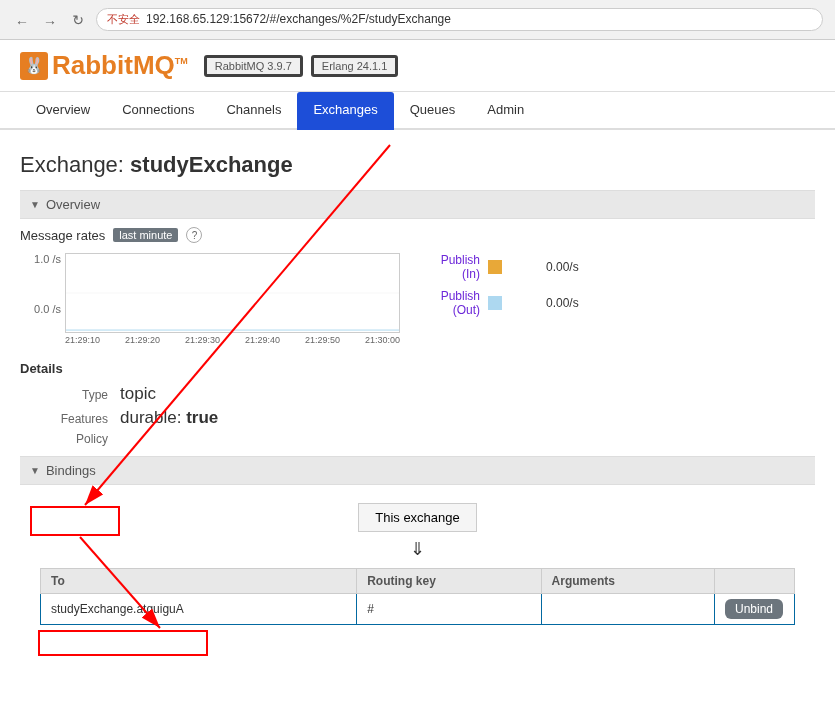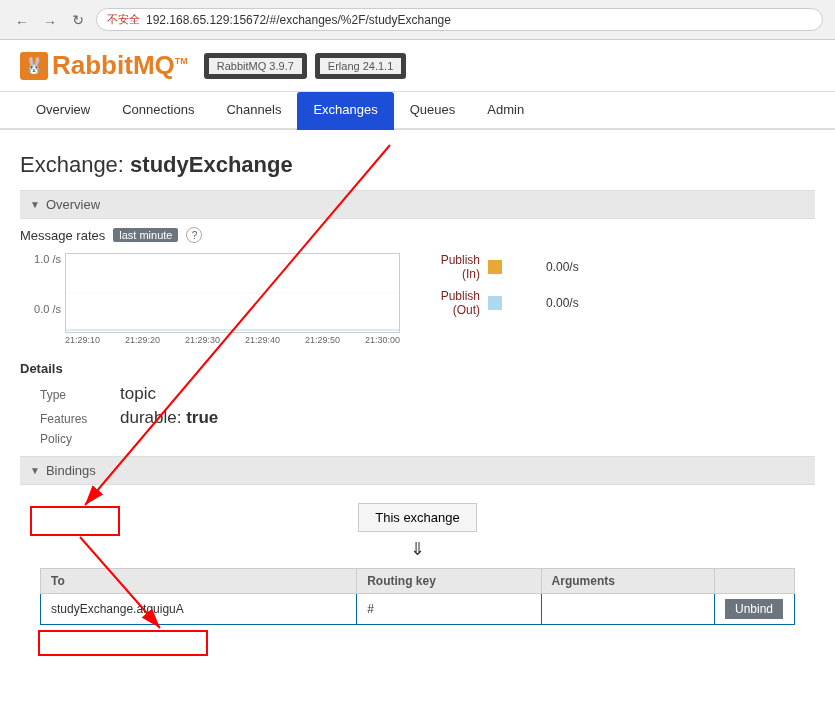--- a/index.html
+++ b/index.html
@@ -25,21 +25,21 @@
     }
     .browser-url-bar {
       flex: 1;
       background: #fff;
       border: 1px solid #ccc;
       border-radius: 12px;
       padding: 3px 10px;
       font-size: 12px;
       color: #333;
       display: flex;
-      align-items: flex-end;
+      align-items: flex-start;
       gap: 6px;
     }
     .url-warning { color: #c0392b; font-size: 11px; }
 
     
     .rmq-header {
       background: #fff;
       padding: 10px 20px;
       display: flex;
       align-items: center;
@@ -63,21 +63,21 @@
     .rmq-logo-text {
       font-size: 26px;
       font-weight: bold;
       color: #333;
     }
     .rmq-logo-text span { color: #e67e22; }
     .rmq-logo-tm { font-size: 9px; color: #999; vertical-align: super; }
     .rmq-version-badges { display: flex; gap: 8px; }
     .rmq-badge {
       background: #f0f0f0;
-      border: 5px solid #404040;
+      border: 3px solid #404040;
       border-radius: 3px;
       padding: 2px 8px;
       font-size: 11px;
       color: #555;
     }
 
     
     .rmq-nav {
       background: #fff;
       border-bottom: 2px solid #ddd;
@@ -196,37 +196,37 @@
     .publish-legend {
       display: flex;
       flex-direction: column;
       gap: 8px;
     }
     .publish-item {
       display: flex;
       align-items: center;
       gap: 8px;
     }
-    .publish-label { font-size: 12px; color: #7f1d1d; text-align: right; min-width: 60px; }
+    .publish-label { font-size: 12px; color: #6d28d9; text-align: right; min-width: 60px; }
     .color-box { width: 14px; height: 14px; display: inline-block; }
     .publish-value { font-size: 12px; color: #333; margin-left: 36px; }
 
     
     .details-section { margin: 10px 0; }
     .details-title { font-size: 13px; font-weight: bold; margin-bottom: 8px; color: #333; }
     .details-table { margin-left: 20px; }
     .details-row {
       display: flex;
       gap: 0;
       margin-bottom: 4px;
       align-items: baseline;
     }
     .details-key {
       width: 80px;
-      text-align: left;
+      text-align: right;
       color: #666;
       font-size: 12px;
       padding-right: 12px;
     }
     .details-val {
       font-size: 17px;
       color: #333;
     }
 
     
@@ -267,21 +267,21 @@
       padding: 5px 10px;
       font-size: 12px;
     }
     .unbind-btn {
       background: #6c757d;
       color: #fff;
       border: none;
       padding: 3px 10px;
       font-size: 12px;
       cursor: pointer;
-      border-radius: 0;
+      border-radius: 6px;
     }
 
     .page-wrapper {
       position: relative;
       width: 835px;
     }
   </style>
 </head>
 <body>
 

